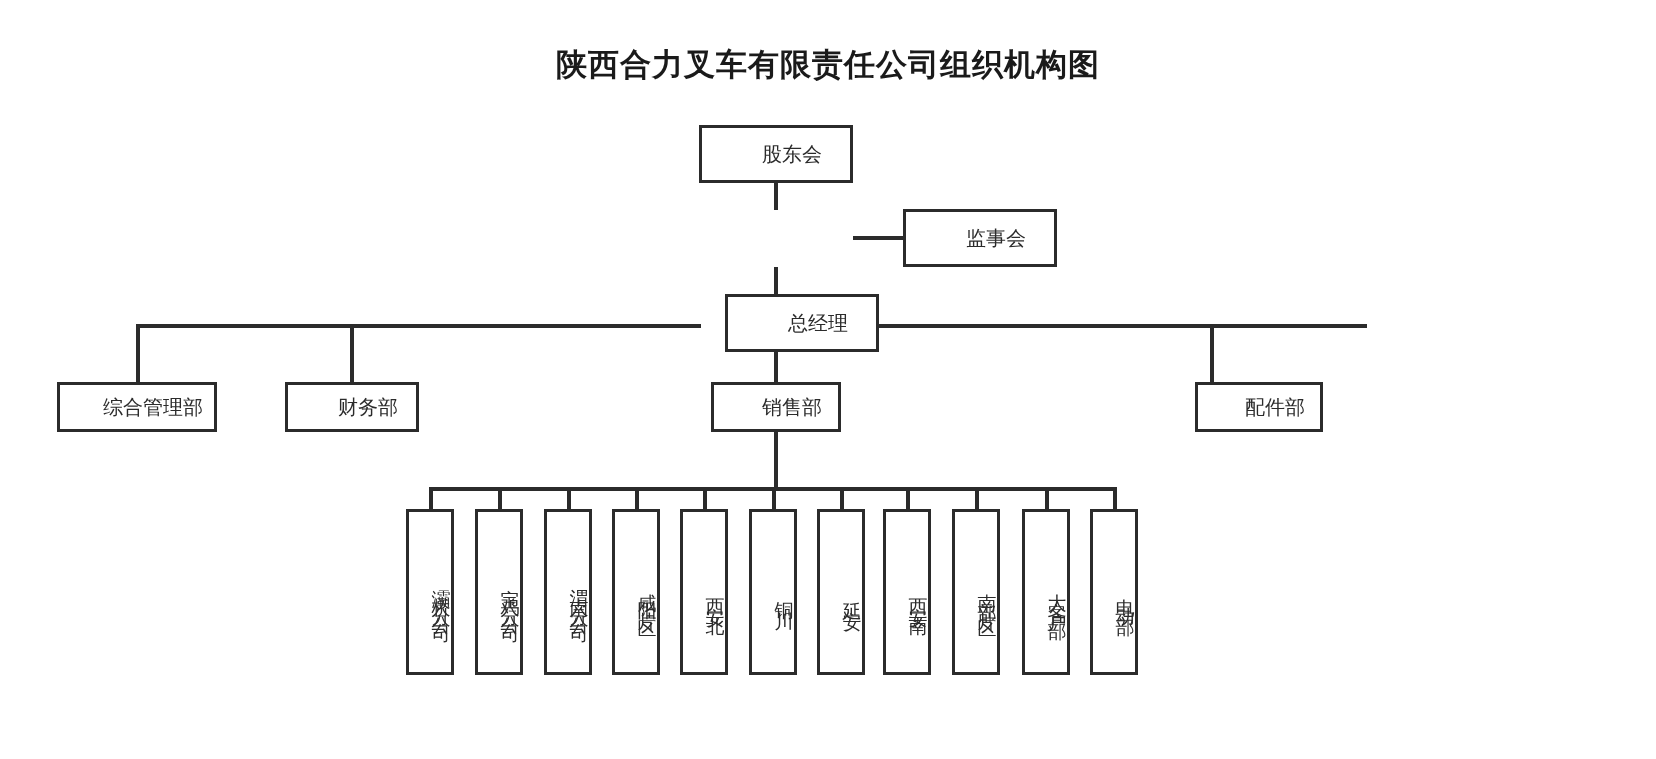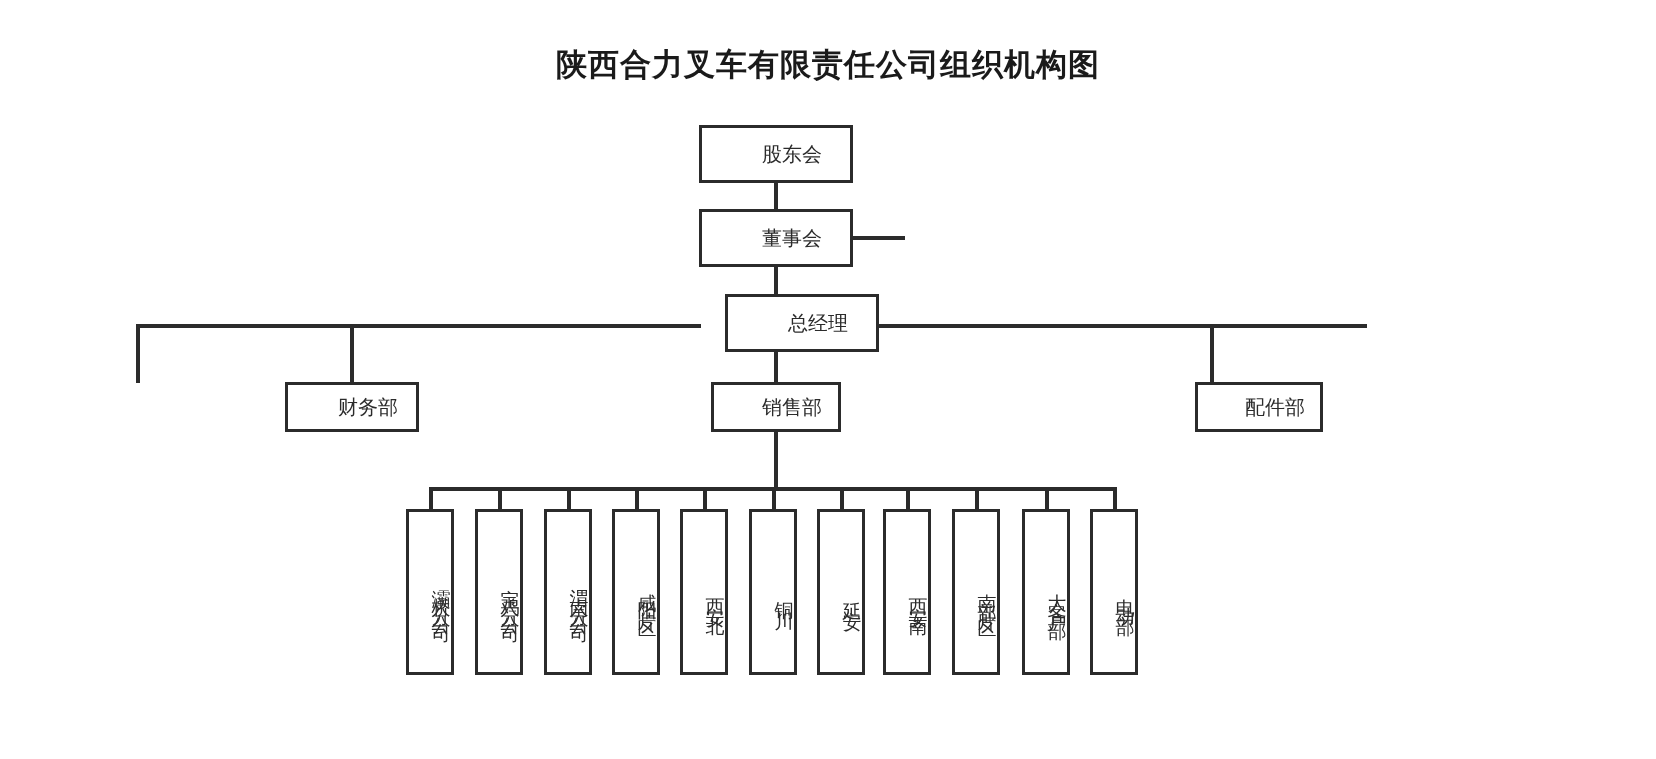--- a/index.html
+++ b/index.html
@@ -64,38 +64,39 @@
 <body>
 
 <div id="canvas">
 
   <div id="chart-title">陕西合力叉车有限责任公司组织机构图</div>
 
   <div class="node" style="left:699px; top:125px; width:154px; height:58px;">股东会</div>
 
   <div class="line vline" style="left:774px; top:183px; height:27px;"></div>
 
-  <div class="node" style="left:699px; top:209px; width:154px; height:58px;">董事会</div>
 
   <div class="line hline" style="left:853px; top:236px; width:52px;"></div>
 
+  <div class="node" style="left:903px; top:209px; width:154px; height:58px;">监事会</div>
 
   <div class="line vline" style="left:774px; top:267px; height:28px;"></div>
 
   <div class="node" style="left:725px; top:294px; width:154px; height:58px;">总经理</div>
 
   <div class="line hline" style="left:136px; top:324px; width:565px;"></div>
   <div class="line hline" style="left:851px; top:324px; width:579px;"></div>
 
   <div class="line vline" style="left:136px; top:324px; height:59px;"></div>
   <div class="line vline" style="left:350px; top:324px; height:59px;"></div>
   <div class="line vline" style="left:774px; top:352px; height:31px;"></div>
   <div class="line vline" style="left:1210px; top:324px; height:59px;"></div>
   <div class="line vline" style="left:1426px; top:324px; height:59px;"></div>
 
+  <div class="node" style="left:57px; top:382px; width:160px; height:50px;">综合管理部</div>
 
   <div class="node" style="left:711px; top:382px; width:130px; height:50px;">销售部</div>
 
   <div class="node" style="left:285px; top:382px; width:134px; height:50px;">财务部</div>
 
   <div class="node" style="left:1195px; top:382px; width:128px; height:50px;">配件部</div>
 
 
   <div class="line vline" style="left:774px; top:432px; height:58px;"></div>
 

